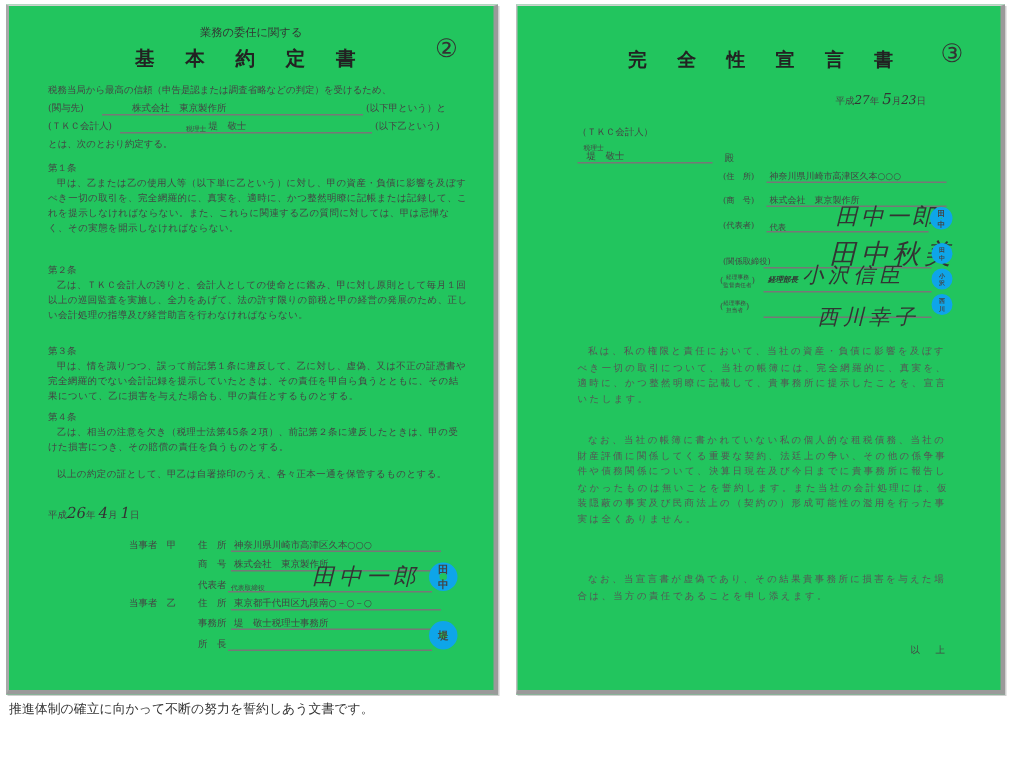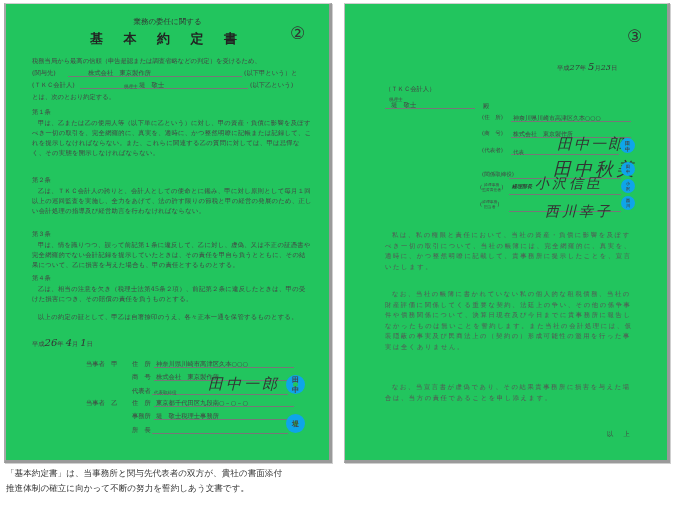--- a/index.html
+++ b/index.html
@@ -114,20 +114,21 @@
   <div class="abs txt" style="left:126px; top:407px;">事務所</div>
   <div class="fill-line" style="left:148px; top:407px; width:140px;"></div>
   <div class="abs txt" style="left:150px; top:407px;">堤　敬士税理士事務所</div>
 
   <div class="abs txt" style="left:126px; top:421px;">所　長</div>
   <div class="fill-line" style="left:146px; top:421px; width:136px;"></div>
   <div class="stamp" style="left:280px; top:410px; width:19px; height:19px;">堤</div>
 </div>
 
 <div class="page" id="page-right">
+  <div class="abs r-title">完 全 性 宣 言 書</div>
   <div class="abs doc-num r-num">③</div>
 
   <div class="abs txt" style="left:212px; top:58px;">
     <span>平成</span><span class="hand" style="font-size:8px;">27</span><span>年</span>
     <span class="hand" style="font-size:10px;">5</span><span>月</span><span class="hand" style="font-size:8px;">23</span><span>日</span>
   </div>
 
   <div class="abs txt" style="left:40px; top:80px;">（ＴＫＣ会計人）</div>
   <div class="abs txt small" style="left:44px; top:91px;">税理士</div>
   <div class="fill-line" style="left:40px; top:96px; width:90px;"></div>
@@ -165,17 +166,16 @@
   <div class="stamp" style="left:276px; top:192px; width:12px; height:12px; font-size:4px;">西川</div>
 
   <div class="r-para" style="top:226px;">私は、私の権限と責任において、当社の資産・負債に影響を及ぼすべき一切の取引について、当社の帳簿には、完全網羅的に、真実を、適時に、かつ整然明瞭に記載して、貴事務所に提示したことを、宣言いたします。</div>
   <div class="r-para" style="top:285px;">なお、当社の帳簿に書かれていない私の個人的な租税債務、当社の財産評価に関係してくる重要な契約、法廷上の争い、その他の係争事件や債務関係について、決算日現在及び今日までに貴事務所に報告しなかったものは無いことを誓約します。また当社の会計処理には、仮装隠蔽の事実及び民商法上の（契約の）形成可能性の濫用を行った事実は全くありません。</div>
   <div class="r-para" style="top:378px;">なお、当宣言書が虚偽であり、その結果貴事務所に損害を与えた場合は、当方の責任であることを申し添えます。</div>
 
   <div class="abs txt" style="left:262px; top:425px; letter-spacing:2px;">以　上</div>
 </div>
 
 <div class="caption" id="caption-left">
-  <div>「基本約定書」は、当事務所と関与先代表者の双方が、貴社の書面添付</div>
   <div>推進体制の確立に向かって不断の努力を誓約しあう文書です。</div>
 </div>
 <div class="caption" id="caption-right">
 </div>
 
 </body></html>

